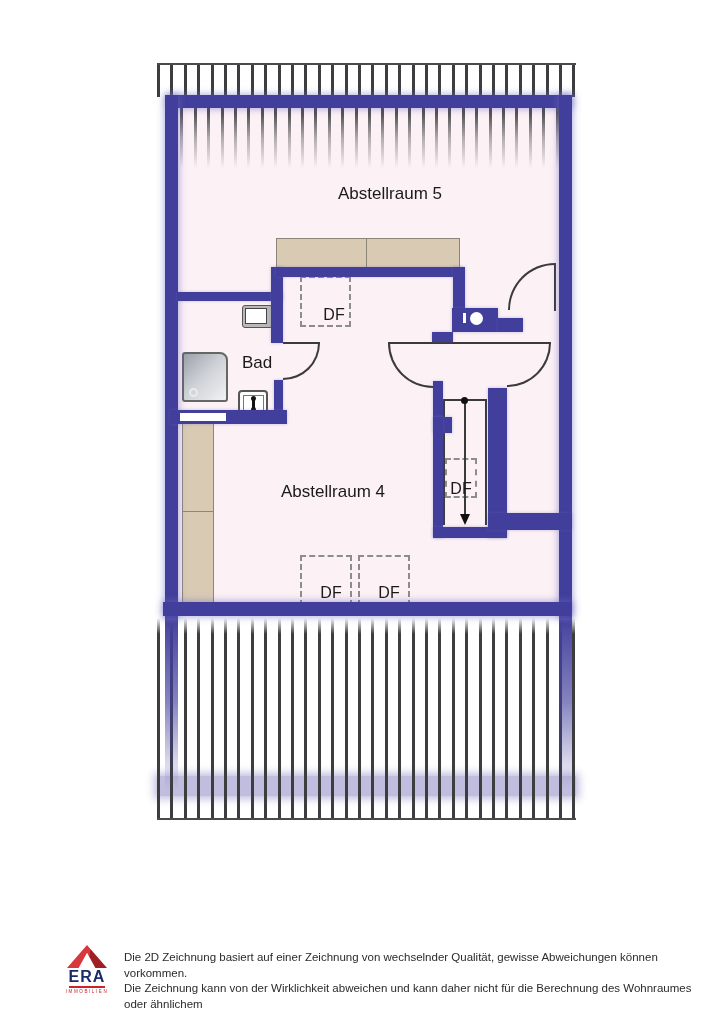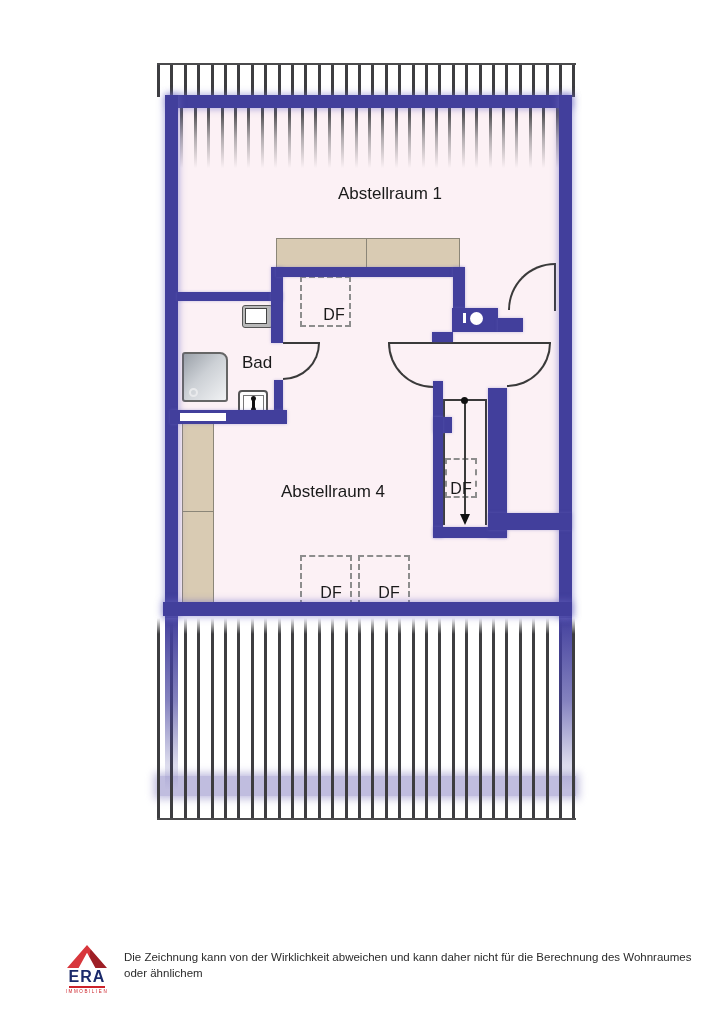--- a/index.html
+++ b/index.html
@@ -148,27 +148,28 @@
 
   <div class="abs wall i" style="left:277px;top:270px;width:21px;height:10px;"></div>
   <div class="abs wall i" style="left:278px;top:319px;width:10px;height:36px;"></div>
 
   <div class="abs wall i" style="left:278px;top:355px;width:19px;height:16px;"></div>
   <div class="abs wall i" style="left:278px;top:355px;width:10px;height:121px;"></div>
   <div class="abs wall i" style="left:333px;top:326px;width:19px;height:150px;"></div>
   <div class="abs wall i" style="left:278px;top:465px;width:74px;height:11px;"></div>
   <div class="abs wall i" style="left:333px;top:451px;width:84px;height:17px;"></div>
 
-  <div class="abs room-label" style="left:235px;top:132px;">Abstellraum 1</div>
+  <div class="abs room-label" style="left:235px;top:132px;">Abstellraum 5</div>
   <div class="abs room-label" style="left:102px;top:301px;">Bad</div>
   <div class="abs room-label" style="left:178px;top:430px;">Abstellraum 4</div>
 </div>
 
 <div id="era-logo">
   <div class="era-roof"></div>
   <div class="era-word">ERA</div>
   <div class="era-sub">IMMOBILIEN</div>
 </div>
 
 <div id="footer-text">
+  <div>Die 2D Zeichnung basiert auf einer Zeichnung von wechselnder Qualität, gewisse Abweichungen können vorkommen.</div>
   <div>Die Zeichnung kann von der Wirklichkeit abweichen und kann daher nicht für die Berechnung des Wohnraumes oder ähnlichem</div>
 
 </div>
 
 </body></html>

